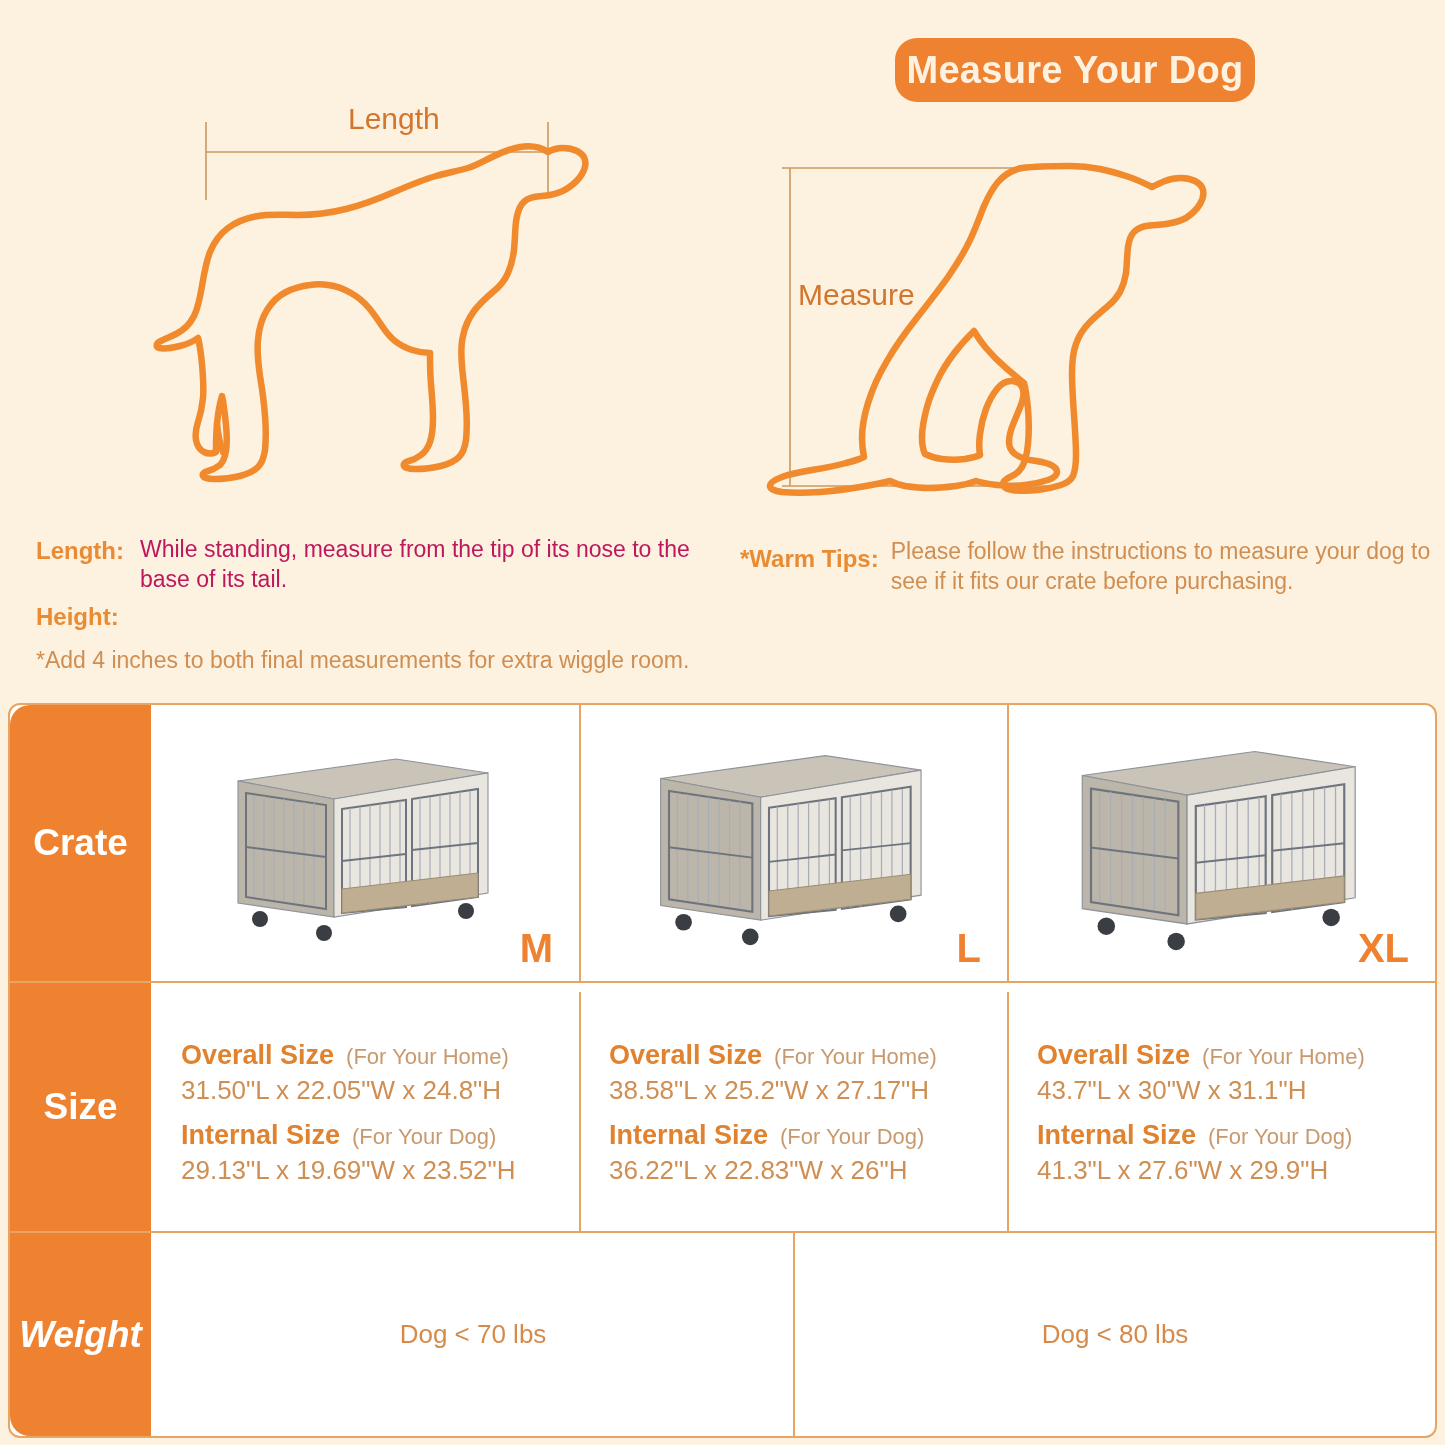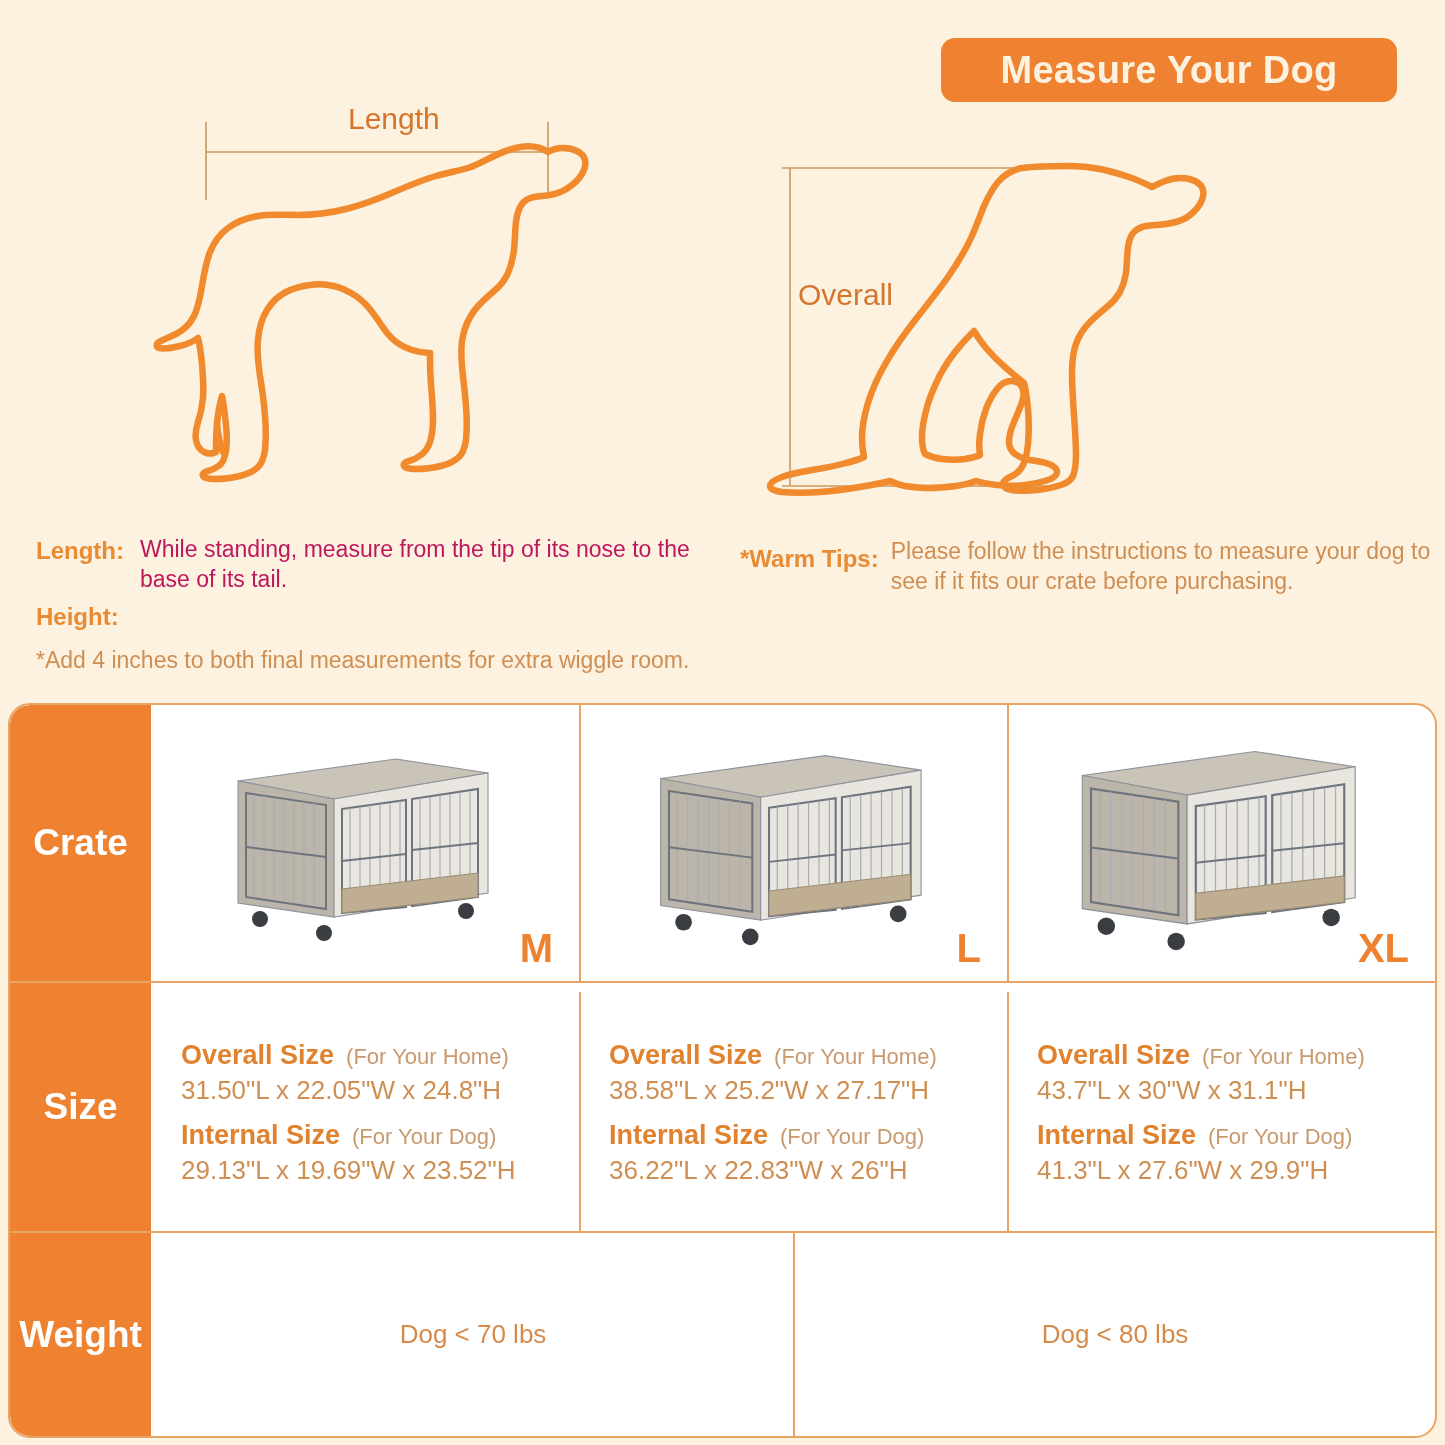--- a/index.html
+++ b/index.html
@@ -14,28 +14,27 @@
     background: #FDF1E0;
     font-family: "Liberation Sans", sans-serif;
     position: relative;
   }
 
   
   .header-badge {
     position: absolute;
     top: 38px;
     left: 895px;
-    width: 456px;
+    width: 360px;
     height: 64px;
     background: #EF8230;
-    border-radius: 14px;
+    border-radius: 22px;
     display: flex;
     align-items: center;
     justify-content: center;
-    margin-left: 46px;
   }
   .header-badge-text {
     color: #FDF1E0;
     font-size: 38px;
     font-weight: bold;
     letter-spacing: 0.3px;
   }
 
   
   .dogs-area {
@@ -114,21 +113,21 @@
   }
 
   
   .spec-table {
     position: absolute;
     left: 8px;
     top: 703px;
     width: 1429px;
     height: 735px;
     border: 2px solid #E8A463;
-    border-radius: 22px;
+    border-radius: 12px;
     background: #FFFFFF;
     overflow: hidden;
     display: flex;
     flex-direction: column;
   }
   .spec-row {
     display: flex;
     width: 100%;
     border-bottom: 2px solid #E8A463;
   }
@@ -143,21 +142,21 @@
     background: #EF8230;
     display: flex;
     align-items: center;
     justify-content: center;
     color: #FFFFFF;
     font-size: 37px;
     font-weight: bold;
     border-right: 2px solid #FFFFFF;
   }
   .row-label.first { border-top-left-radius: 20px; }
-  .row-label.last  { border-bottom-left-radius: 20px; }
+  .row-label.last  { border-bottom-left-radius: 20px; font-style: italic; }
 
   .row-cells { display: flex; flex: 1; }
   .cell {
     flex: 1;
     position: relative;
     border-right: 2px solid #E8A463;
     display: flex;
   }
   .cell:last-child { border-right: none; }
 
@@ -396,21 +395,21 @@
                C443,49 444,44 443,40
                C442,36 439,33 435,31
                C431,29 426,28 421,28
                C415,28 410,29 405,31
                C400,33 396,35 392,37
                C386,34 378,30 369,27
                C360,24 350,21 340,19
                C330,17 320,16 310,16
                C296,16 278,16 262,18 Z" fill="none" stroke="#F08A2C" stroke-width="6.5" stroke-linecap="round" stroke-linejoin="round"></path>
     </svg>
-    <div class="dim-label height-label">Overall</div>
+    <div class="dim-label height-label">Measure</div>
   </div>
 </div>
 
 <div class="instructions-left">
   <div class="instr-row">
     <div class="instr-key">Length:</div>
     <div class="instr-val">While standing, measure from the tip of its nose to the base of its tail.</div>
   </div>
   <div class="instr-row">
     <div class="instr-key">Height:</div>

